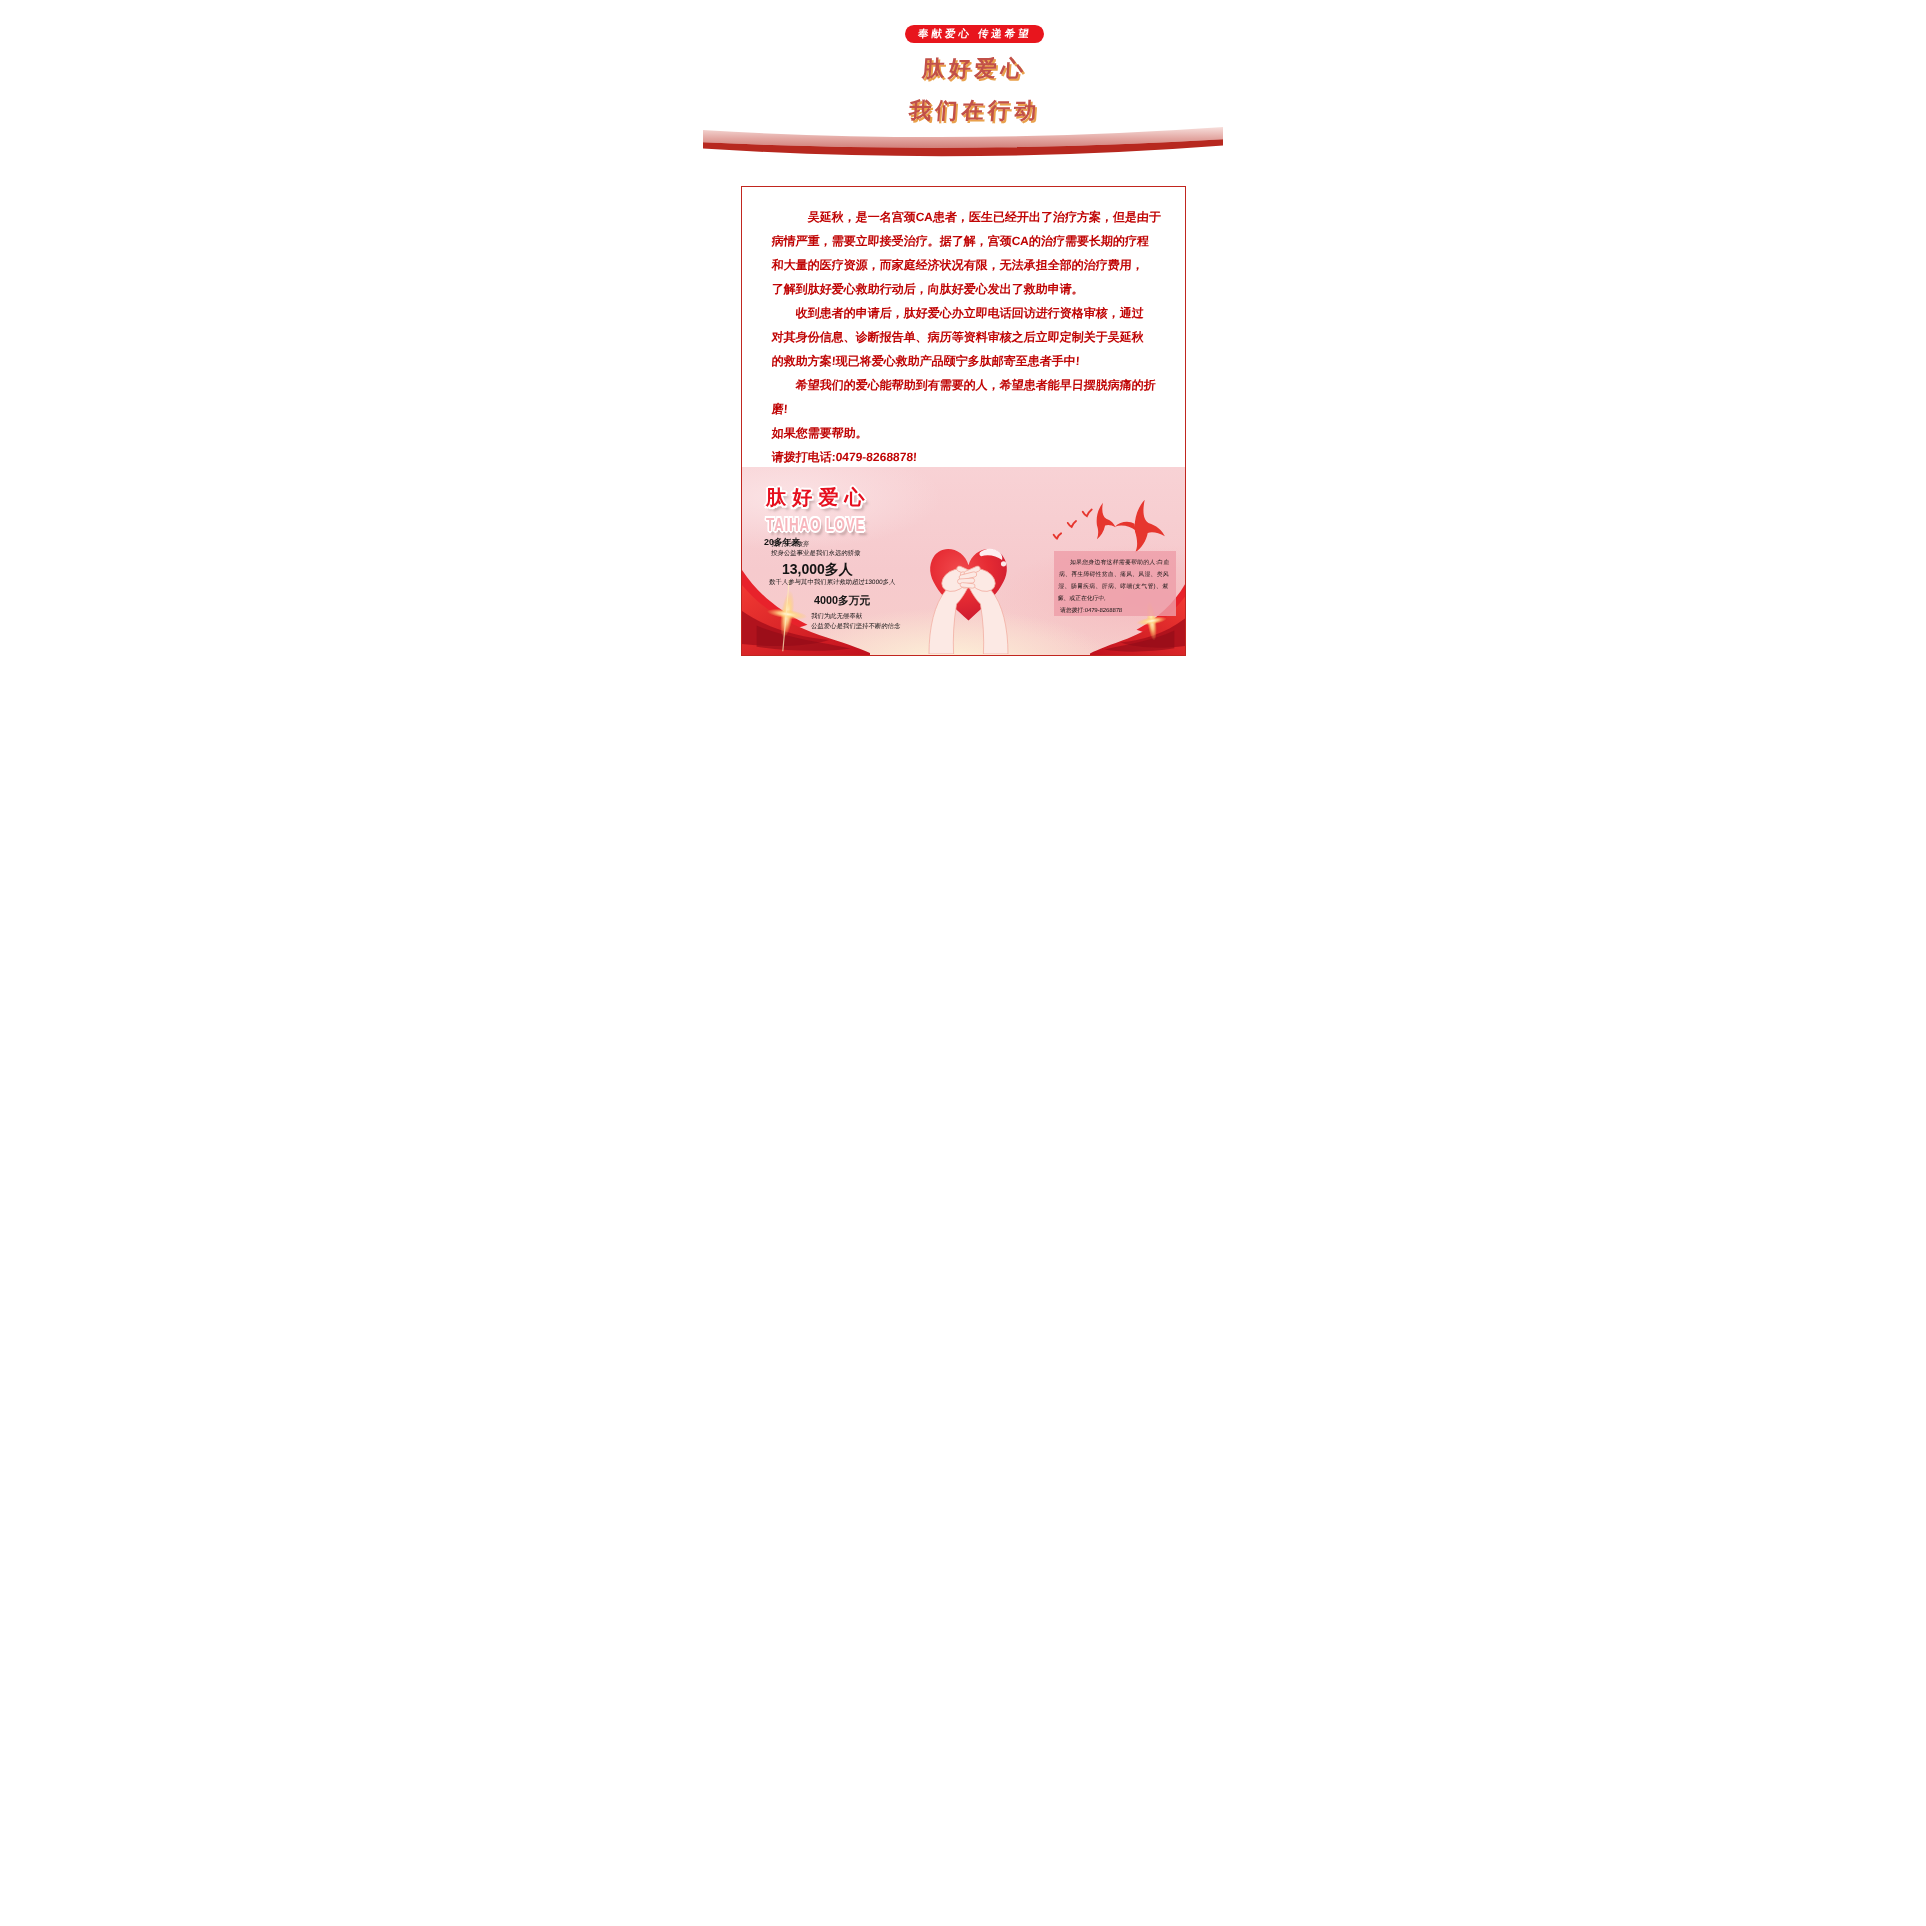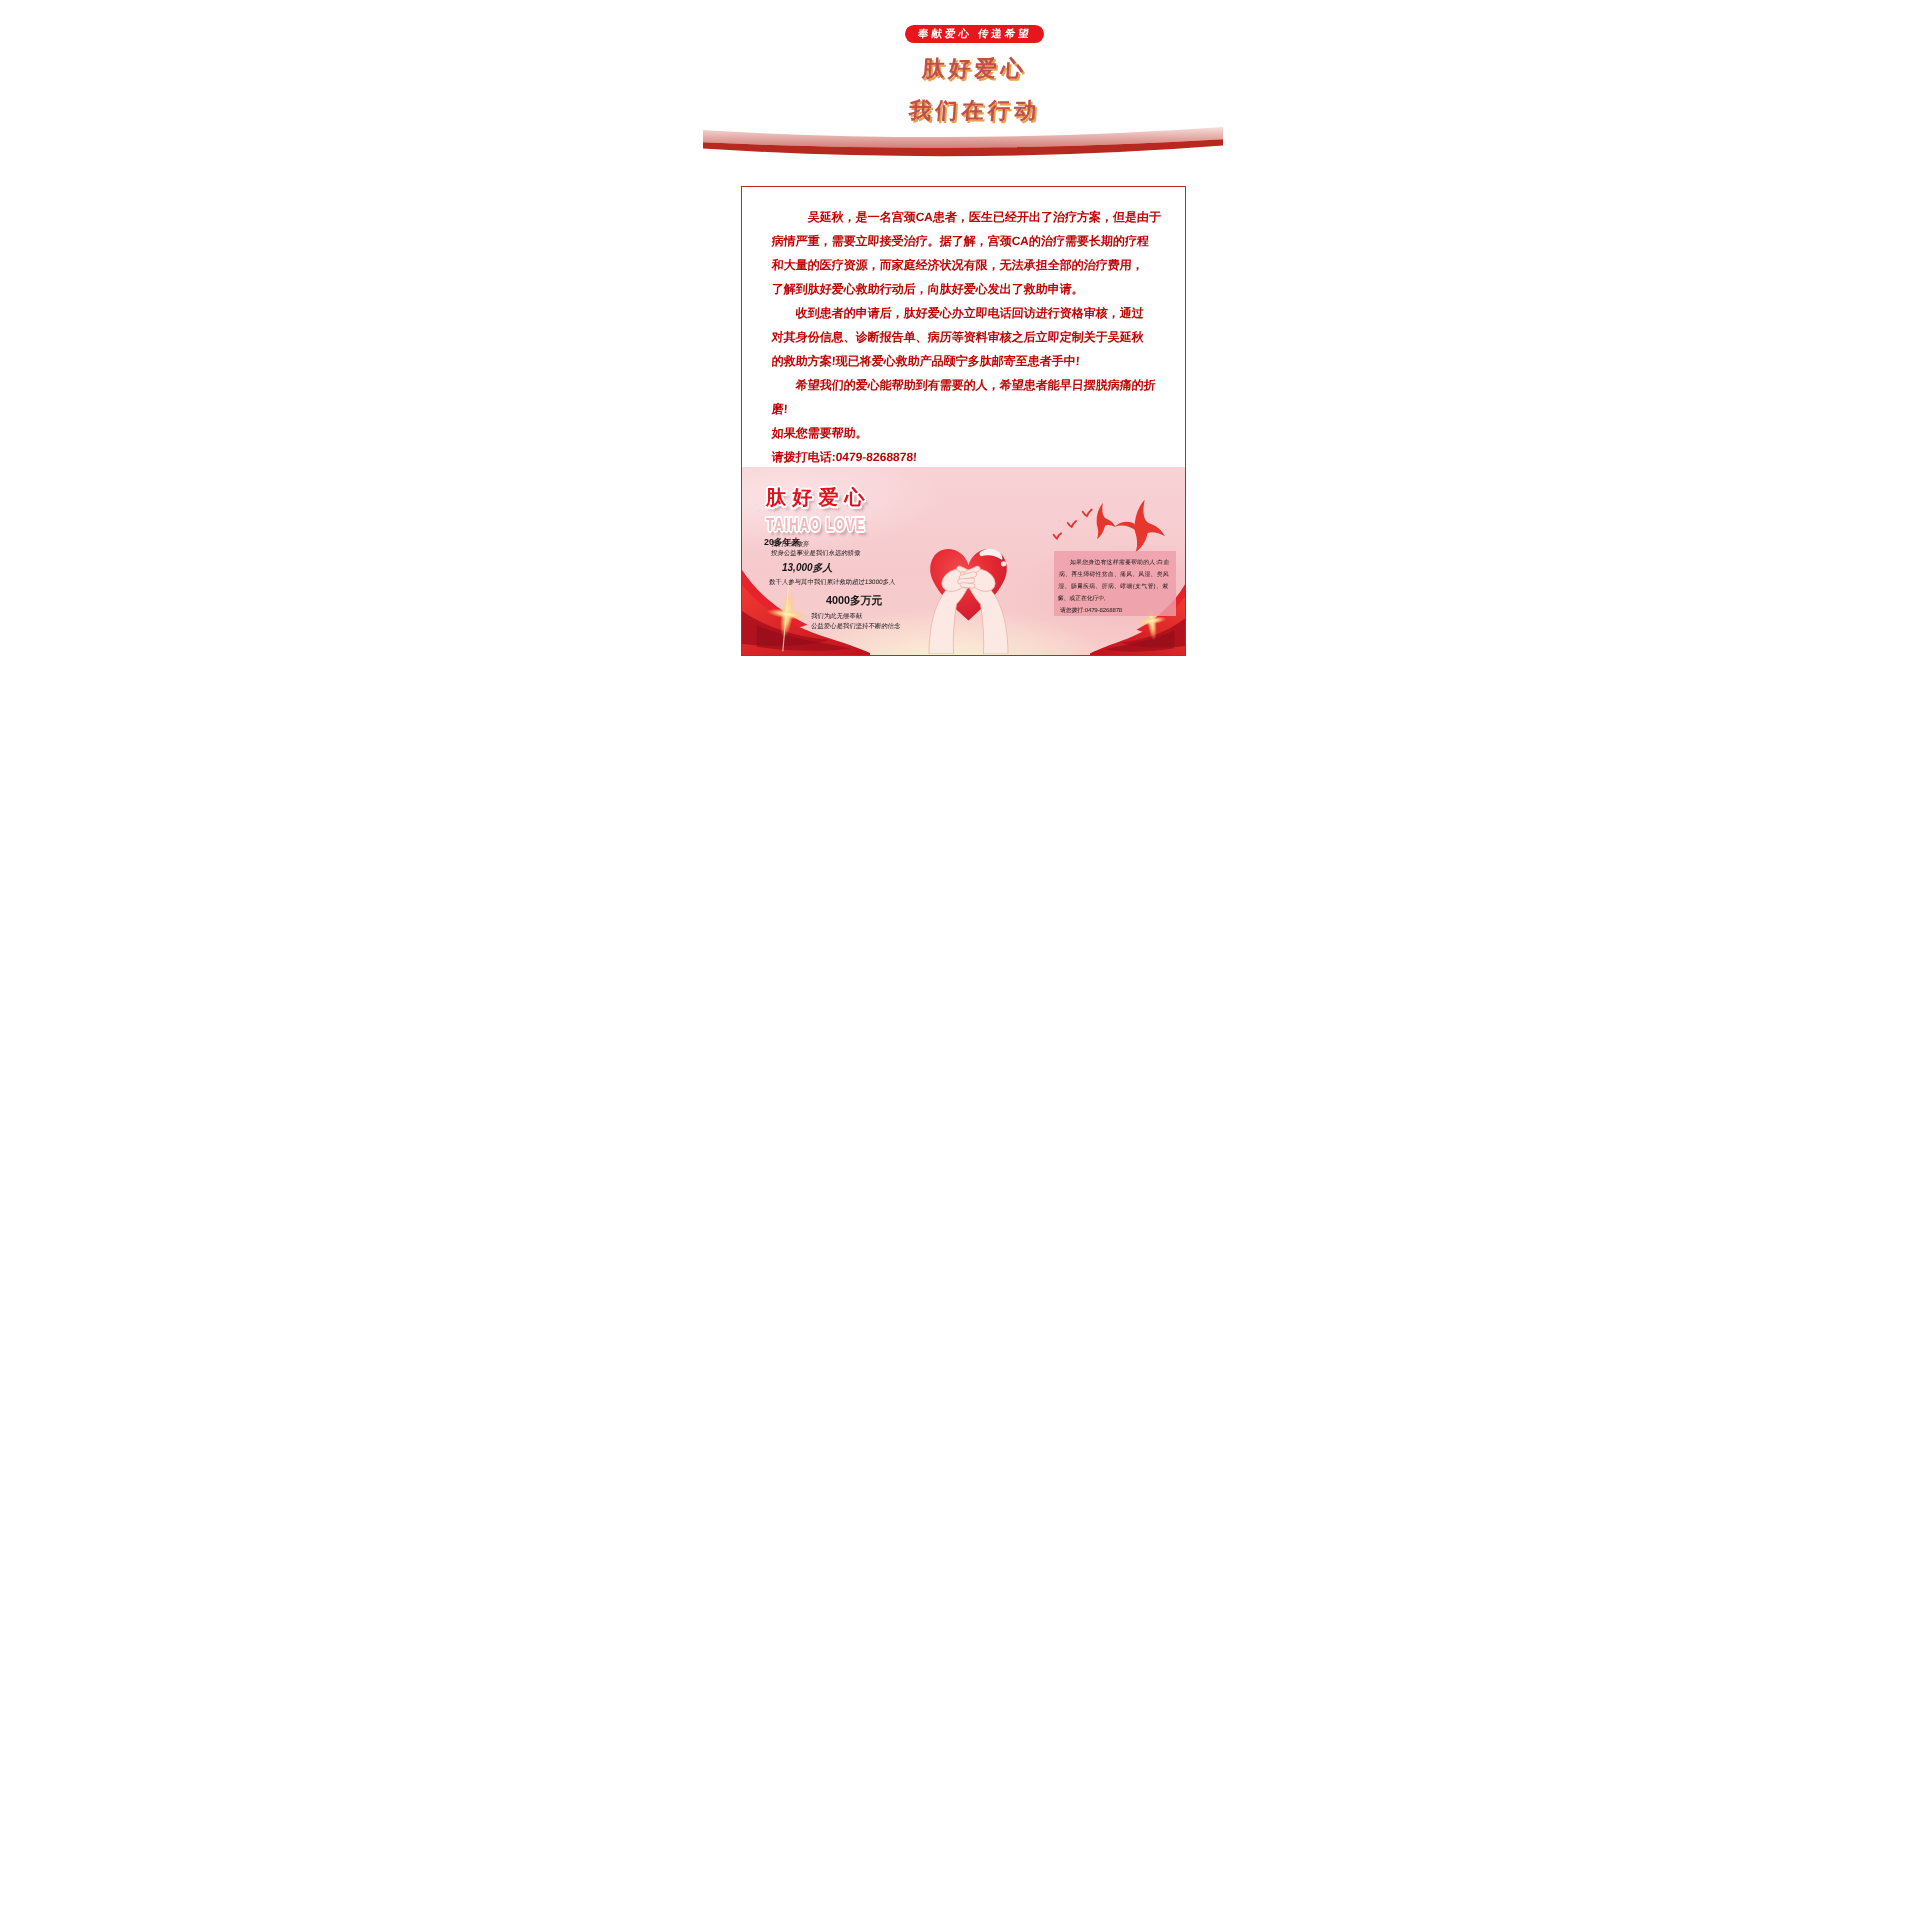--- a/index.html
+++ b/index.html
@@ -58,22 +58,22 @@
     margin-top:3.1px;font-size:14px;font-weight:900;color:#f8b6bd;letter-spacing:0.8px;white-space:nowrap;
     transform:scale(0.96,1.28);transform-origin:left top;
     text-shadow:
       -1.2px -1.2px 0 #fff,1.2px -1.2px 0 #fff,-1.2px 1.2px 0 #fff,1.2px 1.2px 0 #fff,
       -1.5px 0 0 #fff,1.5px 0 0 #fff,0 -1.5px 0 #fff,0 1.5px 0 #fff,
       2.7px 3.5px 2.3px rgba(125,100,100,0.5);
   }
   .stat{position:absolute;z-index:5;color:#141414;white-space:nowrap;}
   .stat-head{font-weight:bold;}
   .stat-head.h1{left:22px;top:61px;font-size:8.9px;margin-top:8px;}
-  .stat-head.h2{left:40px;top:94px;font-size:10px;font-style:italic;}
-  .stat-head.h3{left:84px;top:127px;font-size:10.8px;}
+  .stat-head.h2{left:40px;top:94px;font-size:14px;}
+  .stat-head.h3{left:72px;top:127px;font-size:10.8px;}
   .stat-sub{font-size:6.4px;transform:skewX(-4deg);transform-origin:left;}
   .stat-sub.s1a{left:28.5px;top:73px;}
   .stat-sub.s1b{left:28.5px;top:82px;}
   .stat-sub.s2a{left:27px;top:111px;}
   .stat-sub.s3a{left:69px;top:145px;}
   .stat-sub.s3b{left:69px;top:155px;}
   .info-box{
     position:absolute;left:312px;top:84px;width:122px;height:65px;z-index:5;
     background:rgba(238,158,168,0.82);box-sizing:border-box;padding:4.6px 6.2px 0 6.2px;overflow:hidden;
   }

